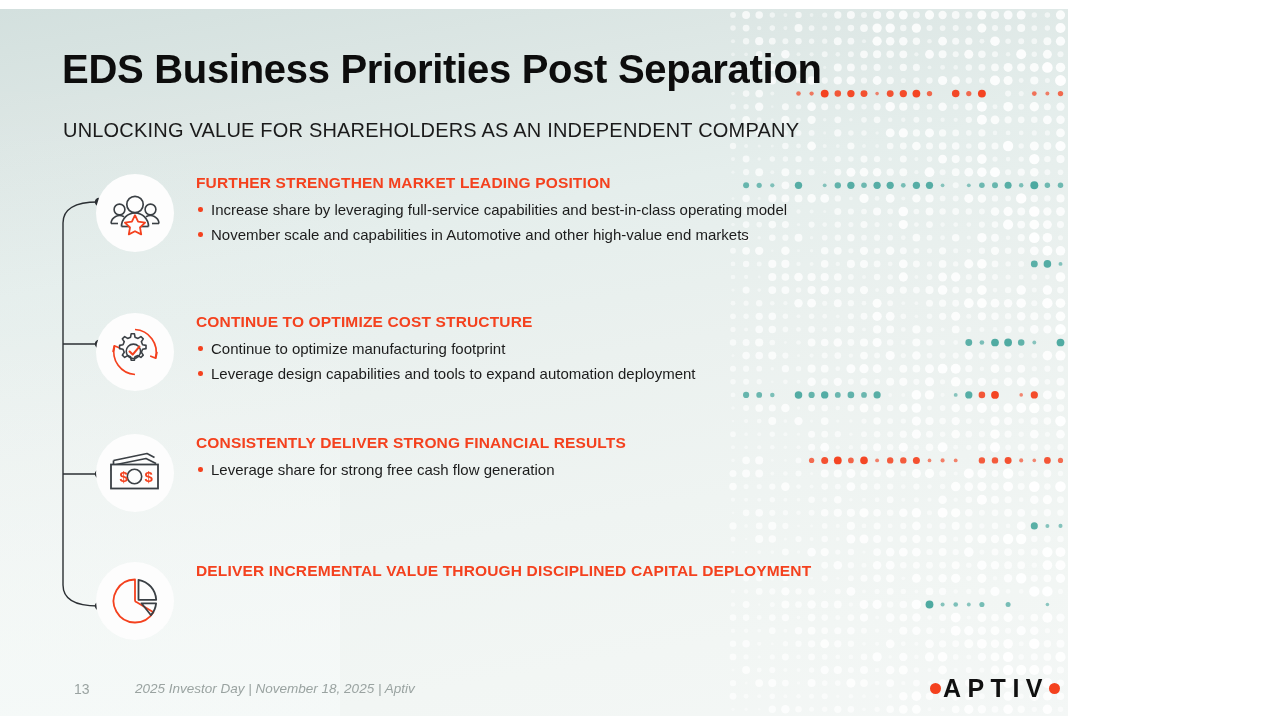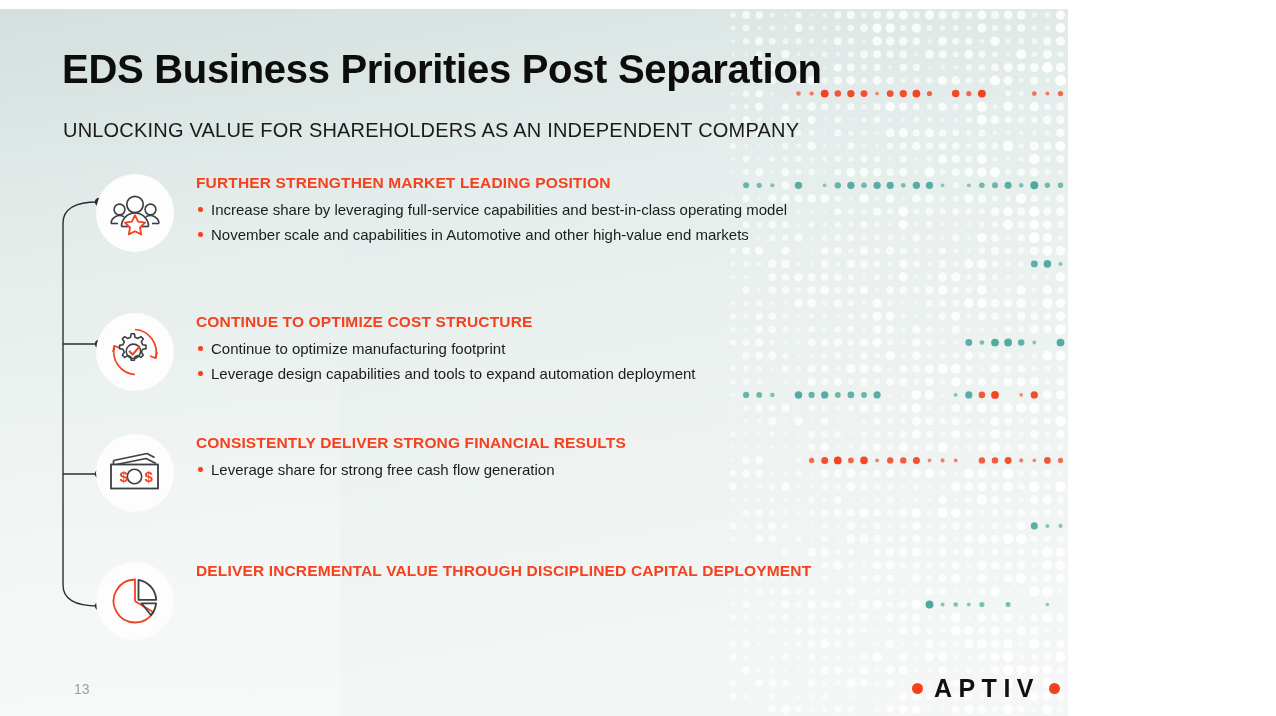--- a/index.html
+++ b/index.html
@@ -152,21 +152,20 @@
     font-style: italic;
     color: #9aa3a1;
     white-space: nowrap;
   }
   #logo {
     position: absolute;
     right: 8px;
     top: 665px;
     display: flex;
     align-items: center;
-    gap: 9px;
   }
   #logo .logo-dot {
     width: 11px;
     height: 11px;
     border-radius: 50%;
     background: #f4411e;
     flex: none;
   }
   #logo .logo-word {
     font-size: 25px;
@@ -1770,20 +1769,21 @@
         <path d="M 31.5 6.8 A 21.5 21.5 0 0 1 49.2 26.8 L 31.5 26.8 Z" fill="none" stroke="#3b4045" stroke-width="1.8" stroke-linejoin="round"></path>
         <path d="M 34.5 30.3 L 49.1 30.3 A 21.5 21.5 0 0 1 44.0 42.2 Z" fill="none" stroke="#3b4045" stroke-width="1.8" stroke-linejoin="round"></path>
       </svg>
     </div>
     <div class="row-text">
       <div class="row-heading">DELIVER INCREMENTAL VALUE THROUGH DISCIPLINED CAPITAL DEPLOYMENT</div>
     </div>
   </div>
 
   <div id="footer-page">13</div>
+  <div id="footer-meta">2025 Investor Day | November 18, 2025 | Aptiv</div>
 
   <div id="logo">
     <span class="logo-dot"></span>
     <span class="logo-word">APTIV</span>
     <span class="logo-dot"></span>
   </div>
 
 </div>
 
 </body></html>

